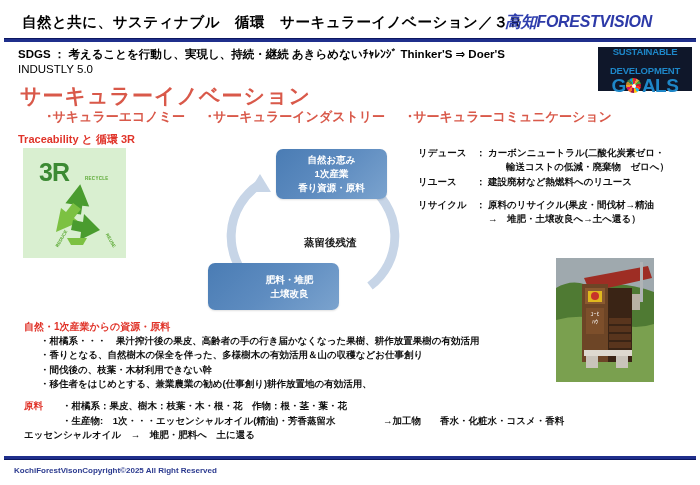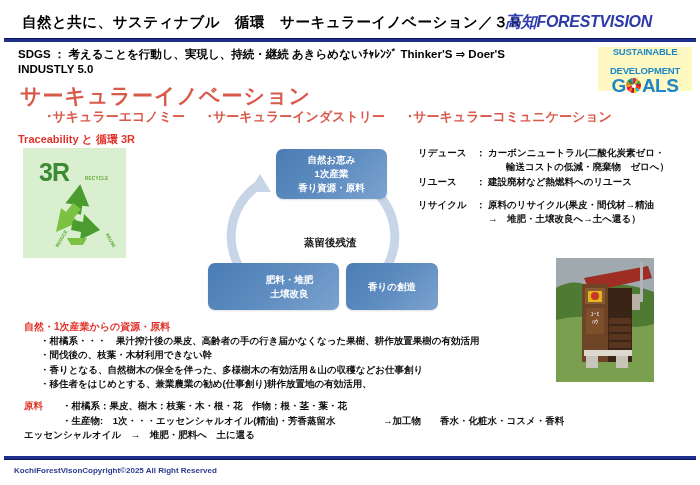--- a/index.html
+++ b/index.html
@@ -28,27 +28,27 @@
     background:#1f2f8c;border-top:1px solid #0c1760;
   }
 
   
   .sdgs-line1{
     position:absolute;left:18px;top:47px;
     font-size:11.5px;font-weight:bold;white-space:nowrap;
   }
   .sdgs-line2{
     position:absolute;left:18px;top:63px;
-    font-size:11.5px;font-weight:bold;white-space:nowrap;
+    font-size:11.5px;font-weight:normal;white-space:nowrap;
   }
 
   
   .sdg-logo{
     position:absolute;left:598px;top:47px;width:94px;height:44px;
-    background:#fef9c3;text-align:center;line-height:1;
+    background:#0f172a;text-align:center;line-height:1;
   }
   .sdg-logo .l1,.sdg-logo .l2{
     color:#1e87c8;font-weight:bold;font-size:9.5px;letter-spacing:-.2px;
   }
   .sdg-logo .l2{margin-top:9px;}
   .sdg-goals{
     margin-top:1px;color:#1e87c8;font-weight:bold;font-size:19px;
     letter-spacing:-.5px;display:flex;justify-content:center;align-items:center;
   }
   .sdg-wheel{
@@ -232,23 +232,20 @@
       <rect x="112" y="137" width="24" height="9" fill="#dce4ee"></rect>
     </svg>
     <div class="cbox" id="box-top">
       <span>自然お恵み</span>
       <span>1次産業</span>
       <span>香り資源・原料</span>
     </div>
     <div class="cbox" id="box-left">
       <span>肥料・堆肥</span>
       <span>土壌改良</span>
-    </div>
-    <div class="cbox" id="box-right">
-      <span>香りの創造</span>
     </div>
     <div class="cycle-caption">蒸留後残渣</div>
   </div>
 
   <div class="rlist">
     <div class="rrow">
       <div class="rlabel">リデュース</div>
       <div class="rcolon">：</div>
       <div class="rtext">
         <span>カーボンニュートラル(二酸化炭素ゼロ・</span>
@@ -294,22 +291,22 @@
       <rect x="28" y="92" width="48" height="6" fill="#ded9cf"></rect>
       <rect x="30" y="98" width="12" height="12" fill="#c9c4ba"></rect>
       <rect x="60" y="98" width="12" height="12" fill="#c9c4ba"></rect>
       <rect x="84" y="4" width="3" height="40" fill="#b0b4b6"></rect>
     </svg>
   </div>
 
   <div class="sec1-head">自然・1次産業からの資源・原料</div>
   <div class="sec1-body">
     <div>・柑橘系・・・　果汁搾汁後の果皮、高齢者の手の行き届かなくなった果樹、耕作放置果樹の有効活用</div>
+    <div>・香りとなる、自然樹木の保全を伴った、多様樹木の有効活用＆山の収穫などお仕事創り</div>
     <div>・間伐後の、枝葉・木材利用できない幹</div>
-    <div>・香りとなる、自然樹木の保全を伴った、多様樹木の有効活用＆山の収穫などお仕事創り</div>
     <div>・移住者をはじめとする、兼業農業の勧め(仕事創り)耕作放置地の有効活用、</div>
   </div>
 
   <div class="sec2">
     <div><span class="hd">原料</span><span>・柑橘系：果皮、樹木：枝葉・木・根・花　作物：根・茎・葉・花</span></div>
     <div class="ind1">・生産物:　1次・・・エッセンシャルオイル(精油)・芳香蒸留水　　　　　→加工物　　香水・化粧水・コスメ・香料</div>
     <div>エッセンシャルオイル　→　堆肥・肥料へ　土に還る</div>
   </div>
 
   <div class="ftr-rule"></div>

